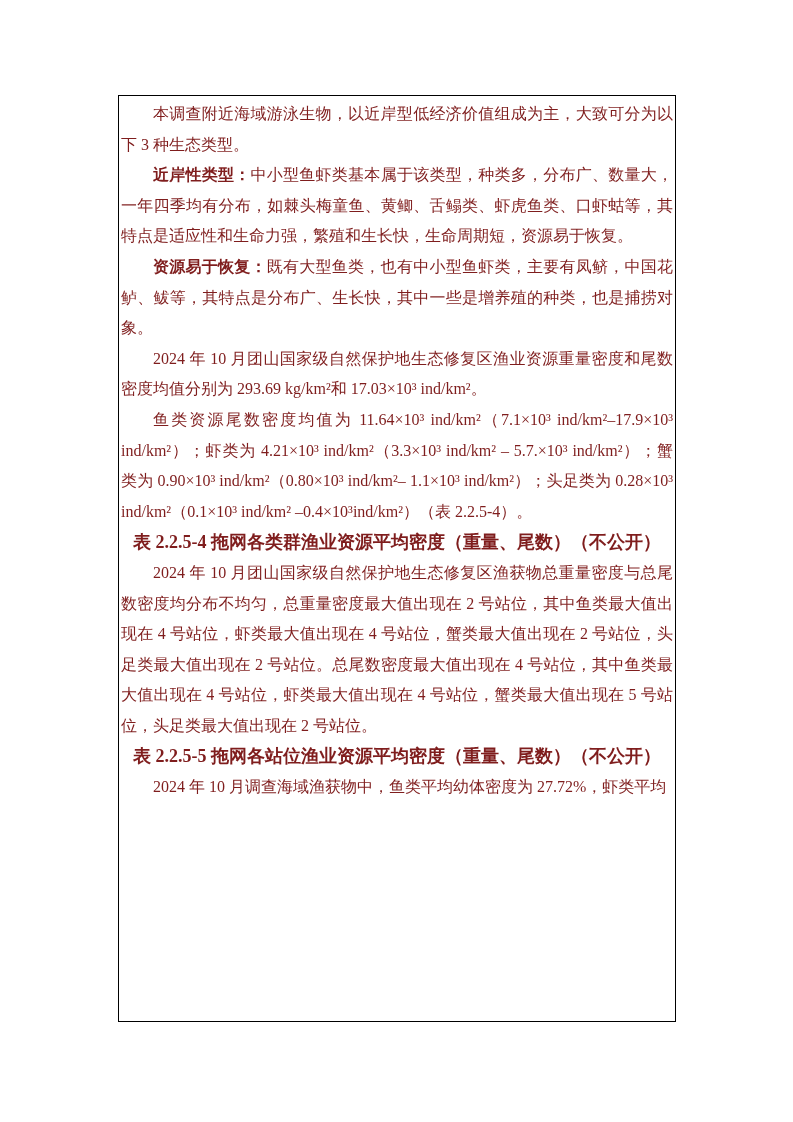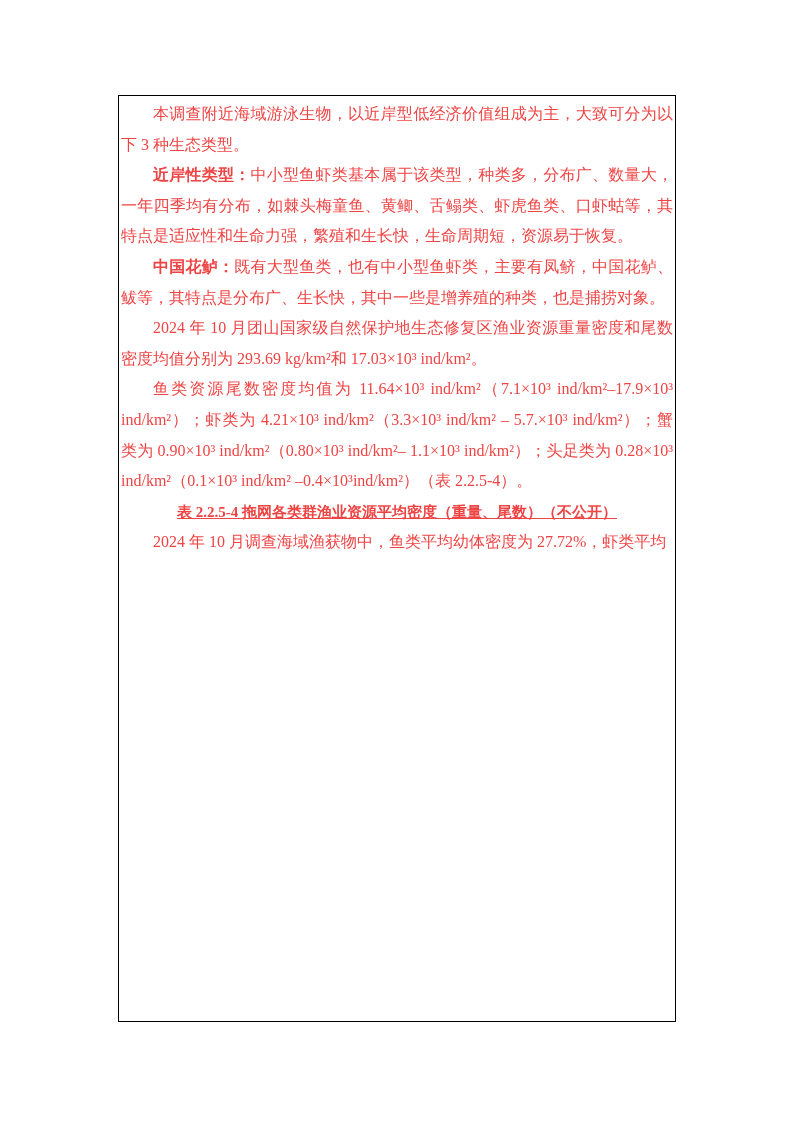--- a/index.html
+++ b/index.html
@@ -7,21 +7,21 @@
     padding: 0;
     background: #ffffff;
   }
   .page {
     position: relative;
     width: 793px;
     height: 1122px;
     background: #ffffff;
     overflow: hidden;
     font-family: "Liberation Serif", "DejaVu Serif", serif;
-    color: #ef4444;
+    color: #7f1d1d;
   }
   .cell {
     position: absolute;
     left: 118px;
     top: 95px;
     width: 558px;
     height: 927px;
     border: 1.5px solid #000000;
     box-sizing: border-box;
     padding: 3px 2px 0 2px;
@@ -32,34 +32,35 @@
     padding: 0;
     font-size: 16px;
     line-height: 30.6px;
     text-align: justify;
     text-indent: 32px;
     word-break: break-word;
   }
   .para.caption {
     text-align: center;
     text-indent: 0;
-    font-size: 15px;
+    font-size: 18px;
     font-weight: bold;
-    text-decoration: underline;
   }
   .bold { font-weight: bold; }
 </style>
 </head>
 <body>
 
 <div class="page">
   <div class="cell">
     <div>
         <p class="para body"><span>本调查附近海域游泳生物，以近岸型低经济价值组成为主，大致可分为以下 3 种生态类型。</span></p>
         <p class="para body"><span class="bold">近岸性类型：</span><span>中小型鱼虾类基本属于该类型，种类多，分布广、数量大，一年四季均有分布，如棘头梅童鱼、黄鲫、舌鳎类、虾虎鱼类、口虾蛄等，其特点是适应性和生命力强，繁殖和生长快，生命周期短，资源易于恢复。</span></p>
-        <p class="para body"><span class="bold">中国花鲈：</span><span>既有大型鱼类，也有中小型鱼虾类，主要有凤鲚，中国花鲈、鲅等，其特点是分布广、生长快，其中一些是增养殖的种类，也是捕捞对象。</span></p>
+        <p class="para body"><span class="bold">资源易于恢复：</span><span>既有大型鱼类，也有中小型鱼虾类，主要有凤鲚，中国花鲈、鲅等，其特点是分布广、生长快，其中一些是增养殖的种类，也是捕捞对象。</span></p>
         <p class="para body"><span>2024 年 10 月团山国家级自然保护地生态修复区渔业资源重量密度和尾数密度均值分别为 293.69 kg/km²和 17.03×10³ ind/km²。</span></p>
         <p class="para body"><span>鱼类资源尾数密度均值为 11.64×10³ ind/km²（7.1×10³ ind/km²–17.9×10³ ind/km²）；虾类为 4.21×10³ ind/km²（3.3×10³ ind/km² – 5.7.×10³ ind/km²）；蟹类为 0.90×10³ ind/km²（0.80×10³ ind/km²– 1.1×10³ ind/km²）；头足类为 0.28×10³ ind/km²（0.1×10³ ind/km² –0.4×10³ind/km²）（表 2.2.5-4）。</span></p>
         <p class="para caption"><span>表 2.2.5-4 </span><span class="bold">拖网各类群渔业资源平均密度（重量、尾数）（不公开）</span></p>
+        <p class="para body"><span>2024 年 10 月团山国家级自然保护地生态修复区渔获物总重量密度与总尾数密度均分布不均匀，总重量密度最大值出现在 2 号站位，其中鱼类最大值出现在 4 号站位，虾类最大值出现在 4 号站位，蟹类最大值出现在 2 号站位，头足类最大值出现在 2 号站位。总尾数密度最大值出现在 4 号站位，其中鱼类最大值出现在 4 号站位，虾类最大值出现在 4 号站位，蟹类最大值出现在 5 号站位，头足类最大值出现在 2 号站位。</span></p>
+        <p class="para caption"><span>表 2.2.5-5 </span><span class="bold">拖网各站位渔业资源平均密度（重量、尾数）（不公开）</span></p>
         <p class="para body"><span>2024 年 10 月调查海域渔获物中，鱼类平均幼体密度为 27.72%，虾类平均</span></p>
       </div>
   </div>
 </div>
 
 </body></html>

